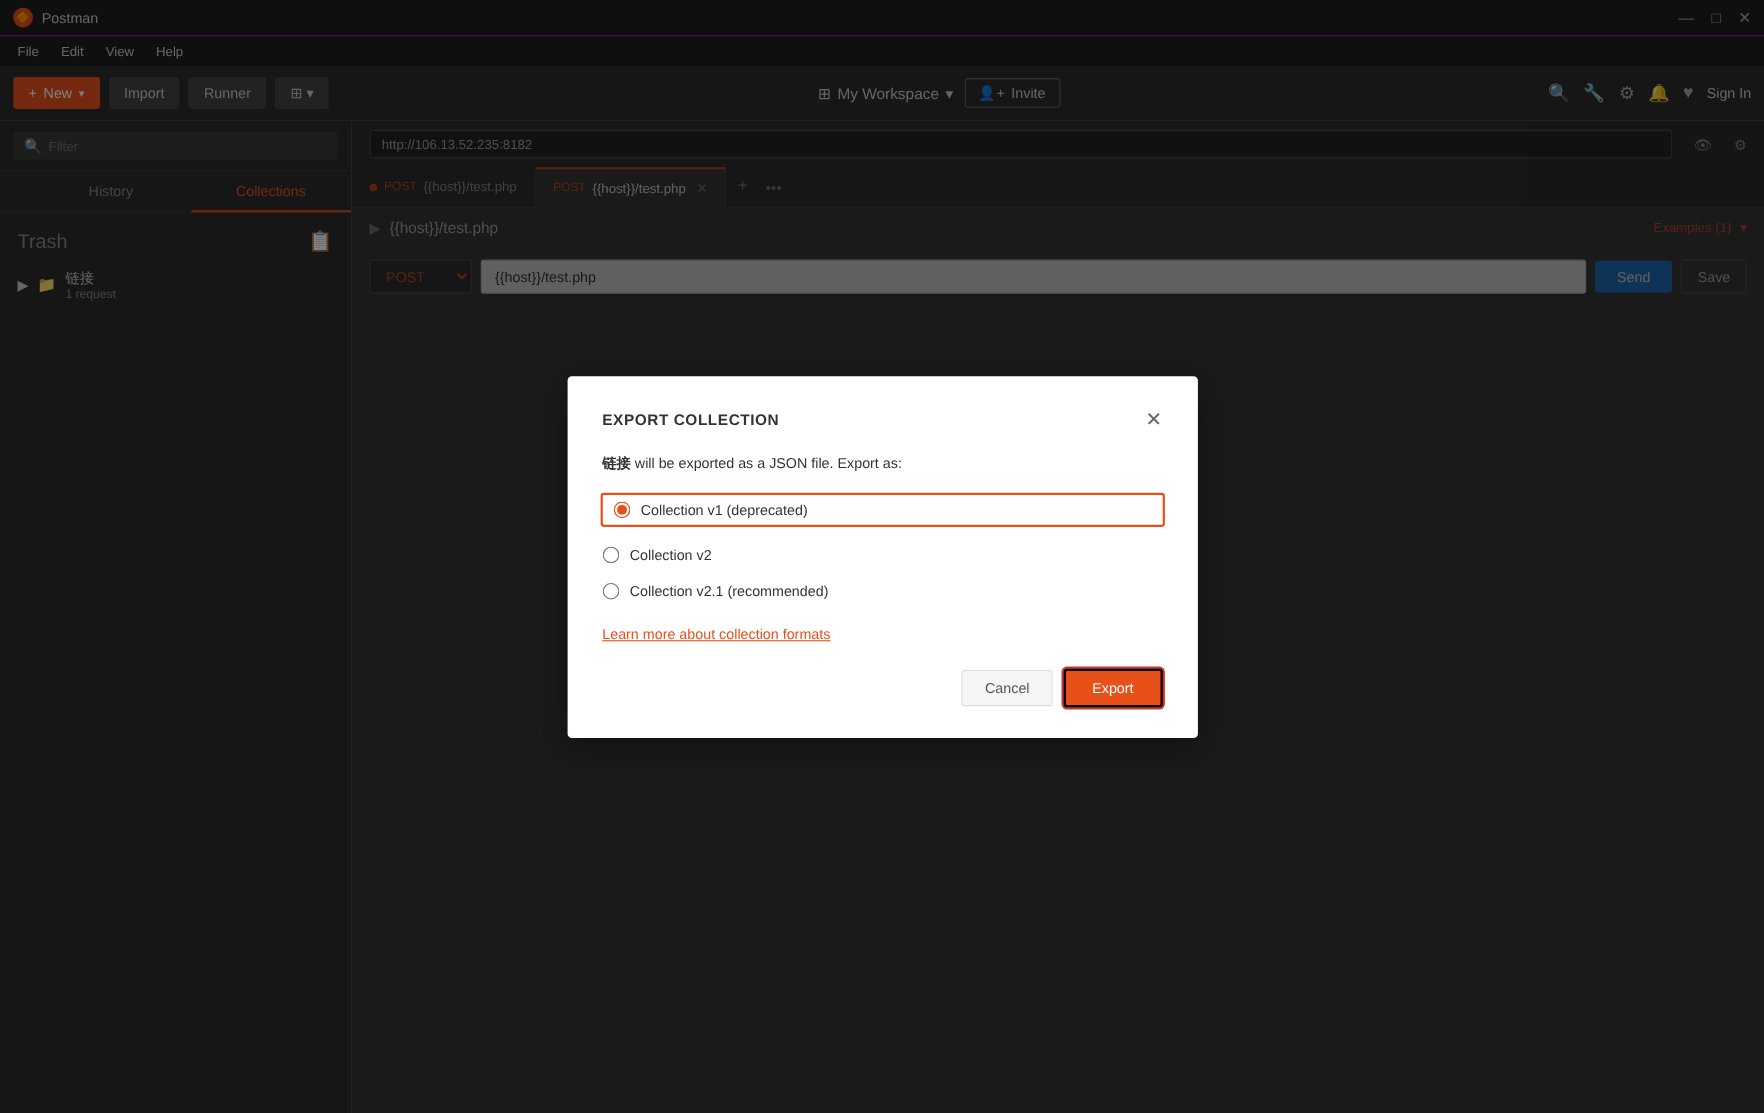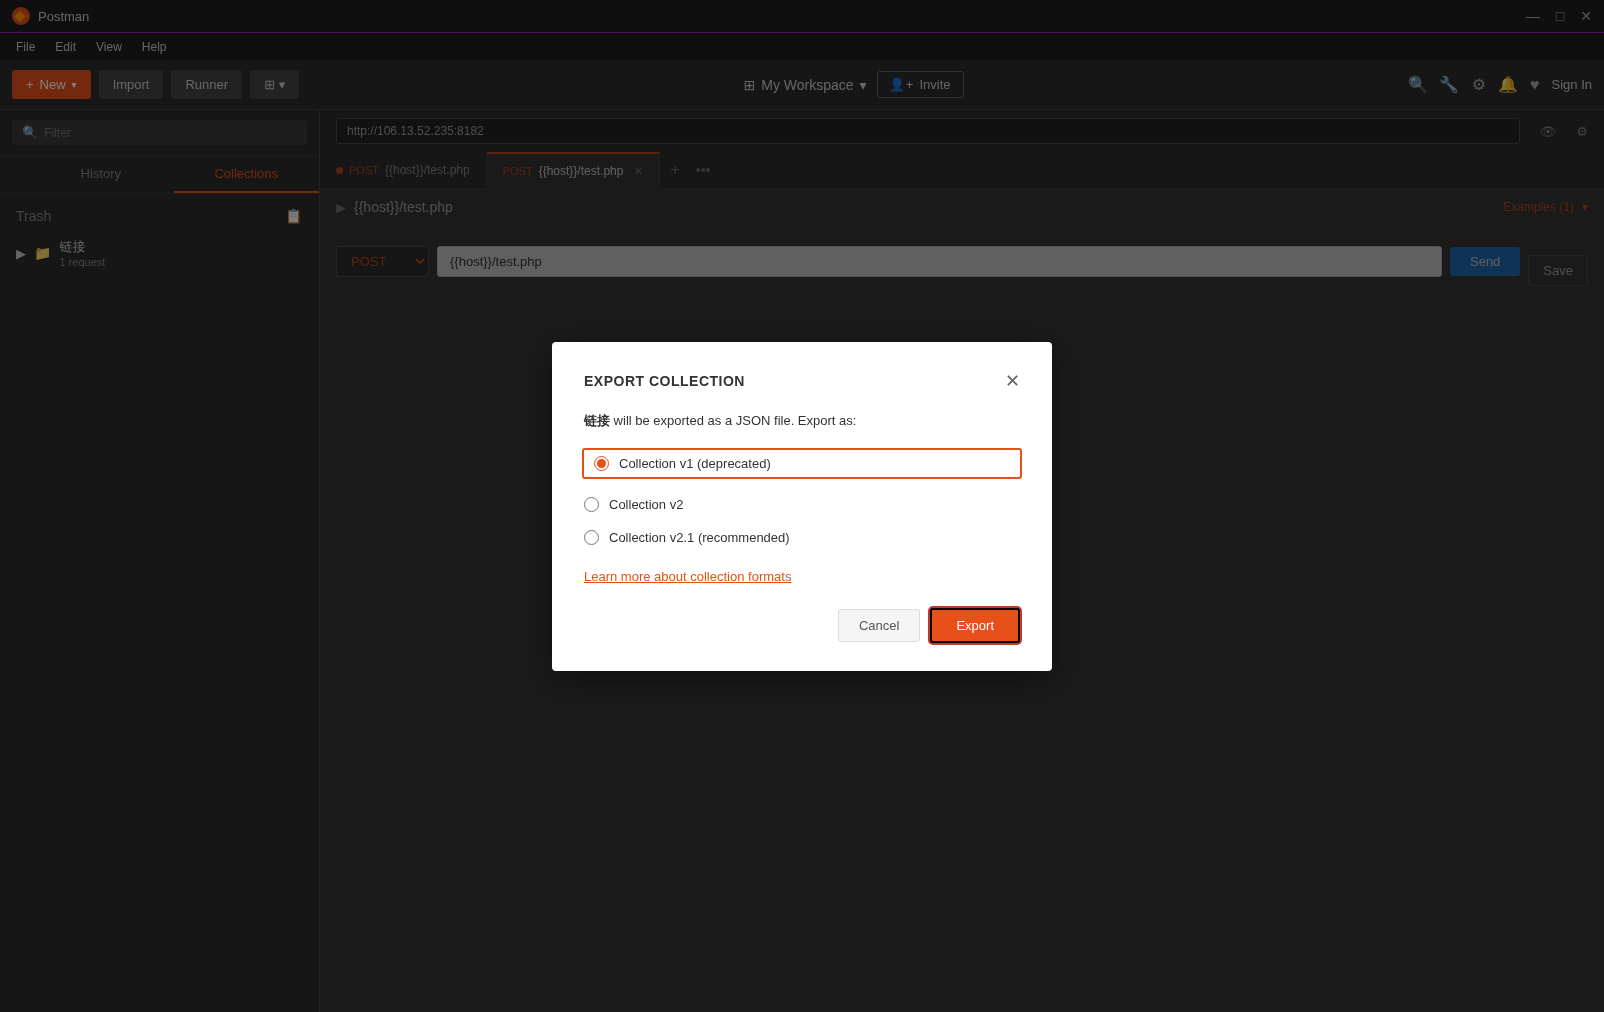--- a/index.html
+++ b/index.html
@@ -131,21 +131,21 @@
     }
     .sidebar-tab {
       flex: 1; text-align: center; padding: 10px; color: #888;
       cursor: pointer; font-size: 13px;
       border-bottom: 2px solid transparent;
     }
     .sidebar-tab.active { color: #e8501a; border-bottom: 2px solid #e8501a; }
     .sidebar-content { flex: 1; overflow-y: auto; padding: 8px; }
     .trash-row {
       display: flex; align-items: center; justify-content: space-between;
-      padding: 6px 8px; color: #888; font-size: 14px;
+      padding: 6px 8px; color: #888; font-size: 18px;
     }
     .collection-item {
       display: flex; align-items: center; gap: 8px;
       padding: 8px; color: #ccc; font-size: 13px; cursor: pointer;
     }
     .collection-item .sub-text { color: #888; font-size: 11px; }
     .collection-folder-icon { color: #aaa; font-size: 14px; }
 
     
     .content-area {
@@ -192,21 +192,21 @@
     .url-input {
       flex: 1; background: #fff; border: 1px solid #ddd; border-radius: 3px;
       padding: 7px 12px; font-size: 13px; color: #333;
     }
     .send-btn {
       background: #1a7ee6; color: white; border: none; border-radius: 3px;
       padding: 7px 20px; font-size: 13px; cursor: pointer;
     }
     .save-btn {
       background: #3a3a3a; color: #ccc; border: 1px solid #555; border-radius: 3px;
-      padding: 7px 14px; font-size: 13px; cursor: pointer; margin-top: 19px;
+      padding: 7px 14px; font-size: 13px; cursor: pointer;
     }
 
     
     .url-bar-top {
       display: flex; align-items: center; gap: 20px;
       padding: 8px 16px; background: #2c2c2c;
     }
     .url-bar-input {
       flex: 1; background: #1e1e1e; color: #ccc; border: 1px solid #555;
       border-radius: 3px; padding: 5px 10px; font-size: 12px;
@@ -216,21 +216,21 @@
     .overlay {
       position: fixed;
       top: 0; left: 0; right: 0; bottom: 0;
       background: rgba(0,0,0,0.5);
       z-index: 100;
       display: flex; align-items: center; justify-content: center;
     }
     .modal {
       background: #fff;
       border-radius: 4px;
-      width: 500px;
+      width: 573px;
       padding: 28px 32px;
       position: relative;
       box-shadow: 0 8px 32px rgba(0,0,0,0.4);
     }
     .modal-header {
       display: flex; align-items: center; justify-content: space-between;
       margin-bottom: 20px;
     }
     .modal-title {
       font-size: 14px; font-weight: 600; color: #333; text-transform: uppercase;

